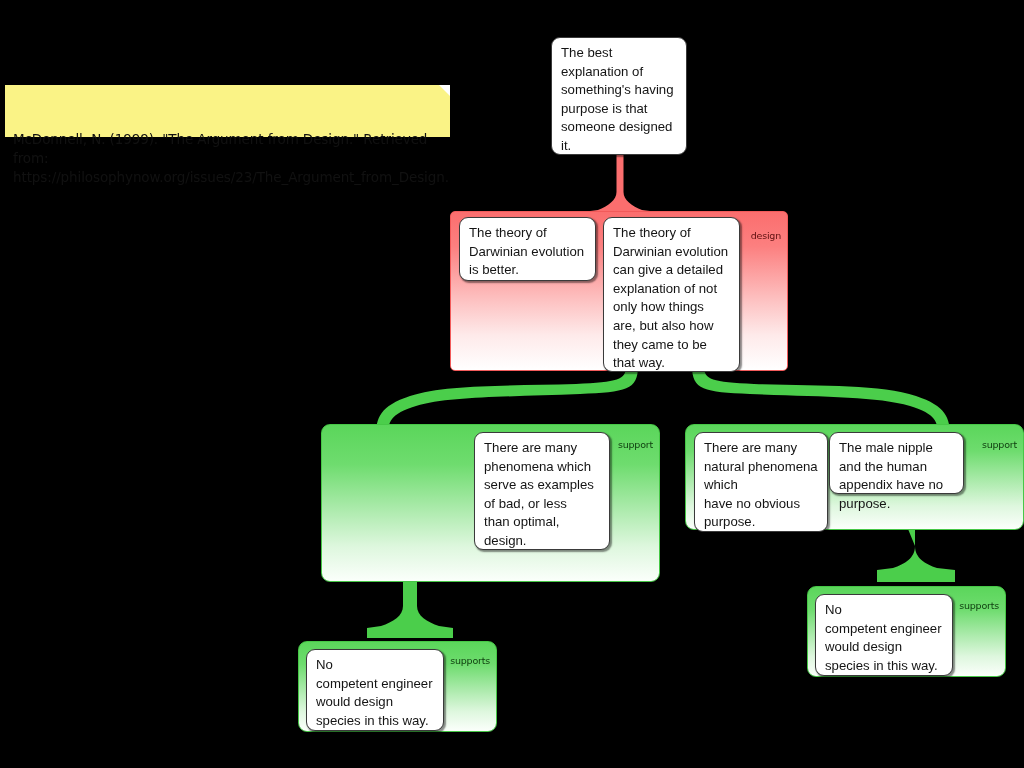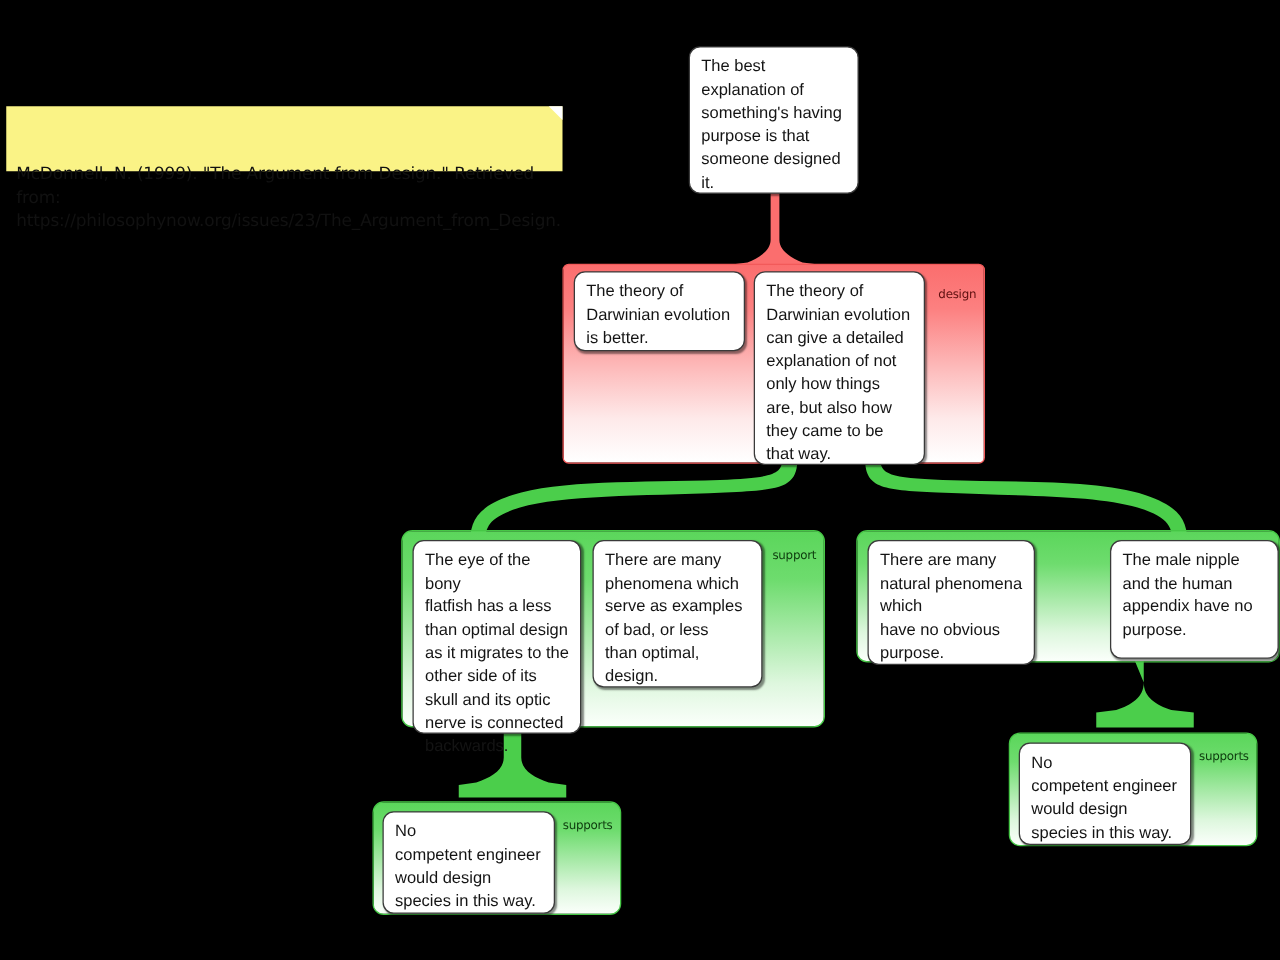--- a/index.html
+++ b/index.html
@@ -165,43 +165,35 @@
 
   <div class="claim" style="left:603px; top:217px; width:137px; height:155px;">The theory of
 Darwinian evolution
 can give a detailed
 explanation of not
 only how things
 are, but also how
 they came to be
 that way.</div>
 
-  <div class="claim" style="left:330px; top:432px; width:135px; height:155px;">The eye of the bony
-flatfish has a less
-than optimal design
-as it migrates to the
-other side of its
-skull and its optic
-nerve is connected
-backwards.</div>
 
   <div class="claim" style="left:474px; top:432px; width:136px; height:118px;">There are many
 phenomena which
 serve as examples
 of bad, or less
 than optimal,
 design.</div>
 
   <div class="claim" style="left:694px; top:432px; width:134px; height:100px;">There are many
 natural phenomena
 which
 have no obvious
 purpose.</div>
 
-  <div class="claim" style="left:888px; top:432px; width:135px; height:95px;">The male nipple
+  <div class="claim" style="left:829px; top:432px; width:135px; height:62px;">The male nipple
 and the human
 appendix have no
 purpose.</div>
 
   <div class="claim" style="left:306px; top:649px; width:138px; height:82px;">No
 competent engineer
 would design
 species in this way.</div>
 
   <div class="claim" style="left:815px; top:594px; width:138px; height:82px;">No

